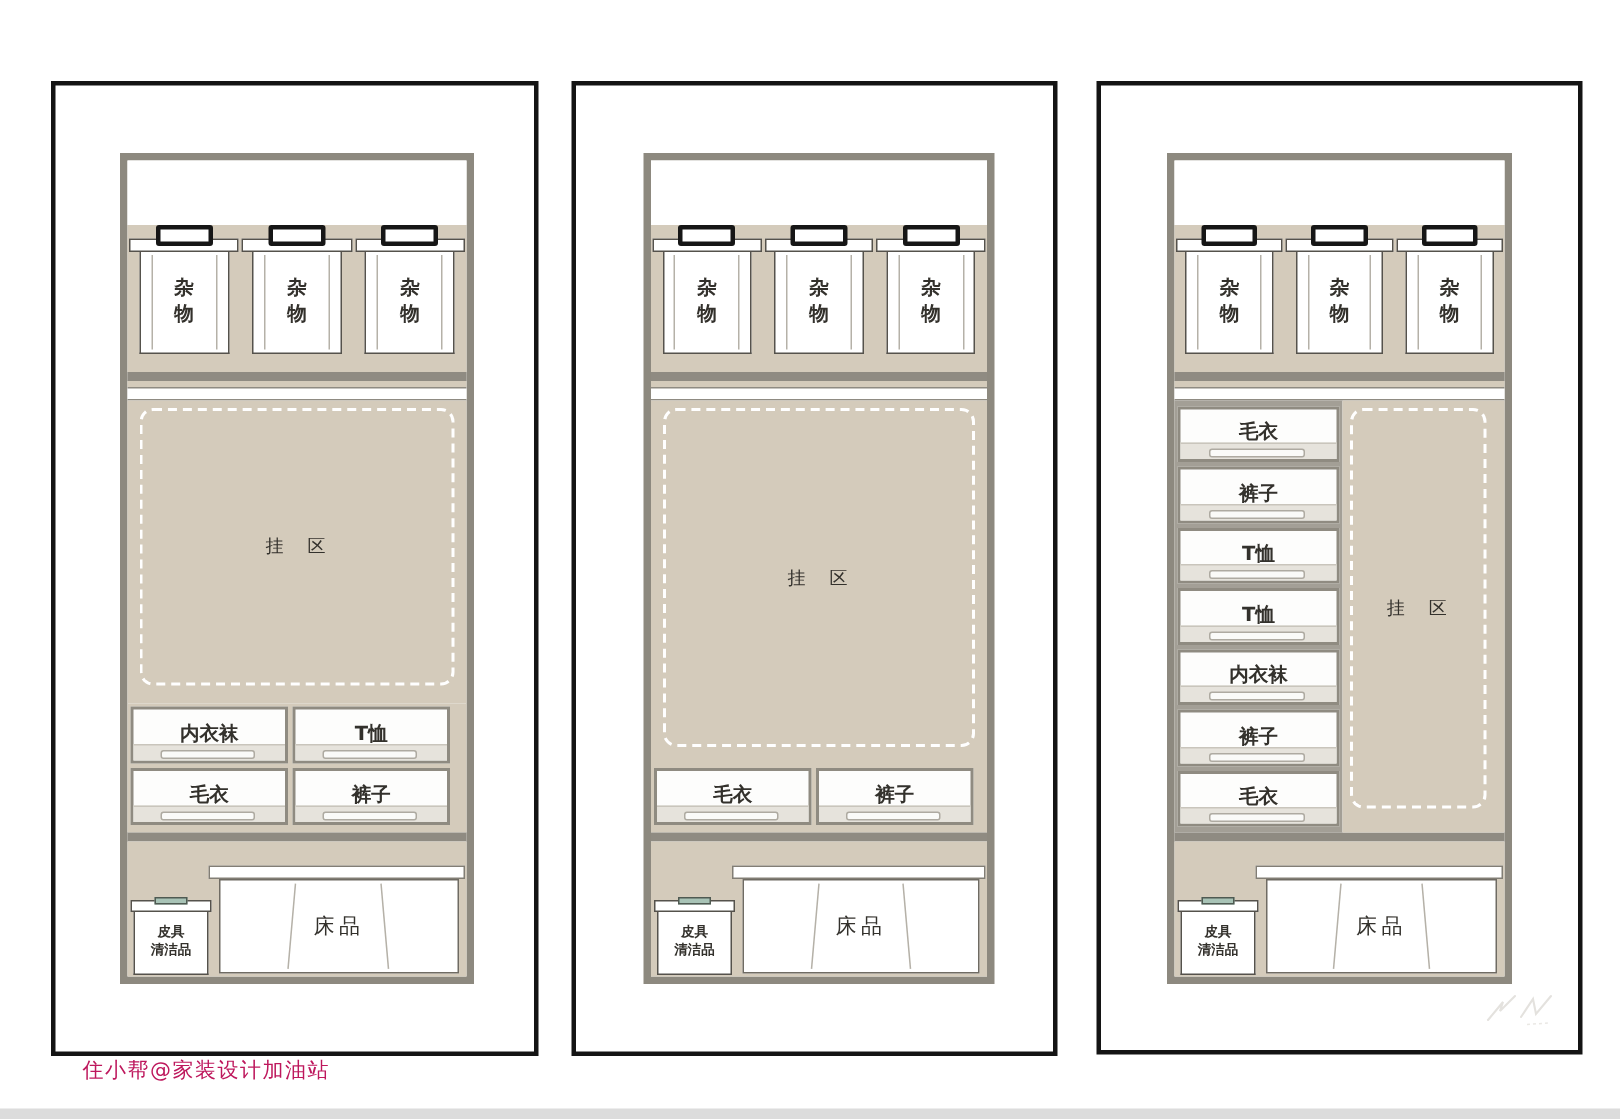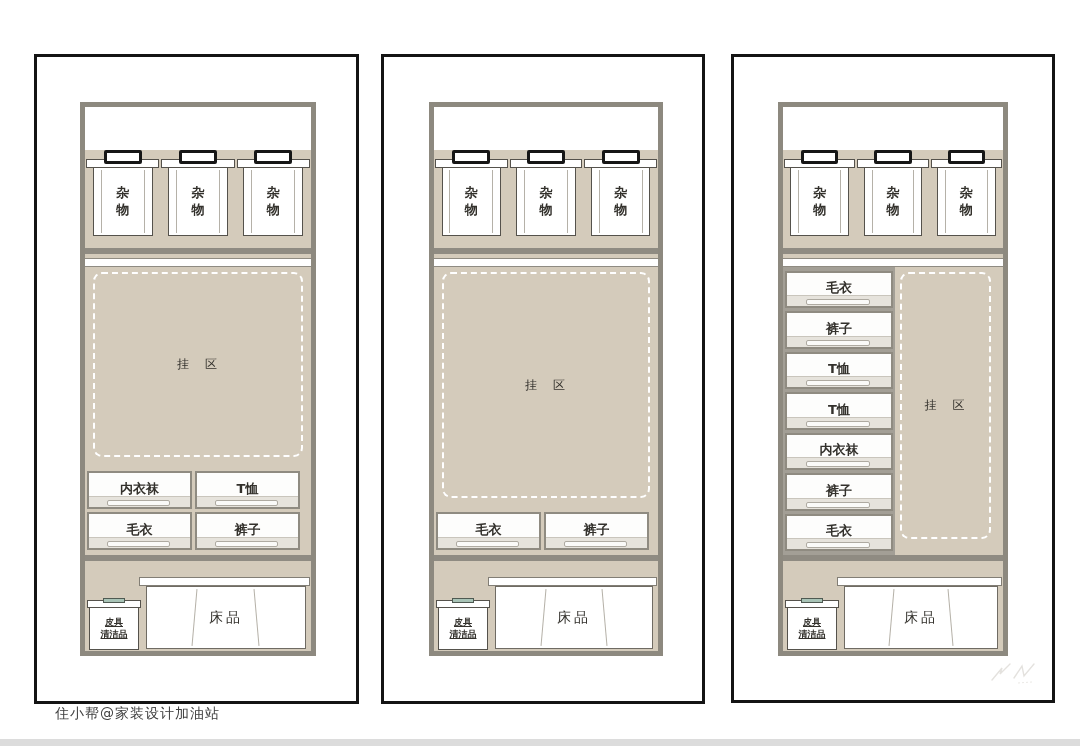--- a/index.html
+++ b/index.html
@@ -66,23 +66,23 @@
   .bed-label{font-size:14px;font-weight:400;letter-spacing:3px;}
   .fold{position:absolute;top:2px;bottom:2px;width:1px;background:#b5b1a8;}
   .fold-l{left:30%;transform:rotate(5deg);}
   .fold-r{left:69%;transform:rotate(-5deg);}
   .lbox{position:absolute;left:4px;bottom:1px;width:50px;height:50px;display:flex;flex-direction:column;}
   .lbox-lid{height:8px;margin:0 -2px;background:#fff;border:1.5px solid #55524c;position:relative;box-sizing:border-box;}
   .lbox-teal{position:absolute;left:50%;top:-3px;transform:translateX(-50%);width:22px;height:5px;
              background:#a8c3b6;border:1px solid #4f5a52;box-sizing:border-box;}
   .lbox-body{flex:1;background:#fff;border:1.5px solid #55524c;border-top:none;display:flex;flex-direction:column;
              align-items:center;justify-content:center;line-height:1.25;}
-  .lbox-body span{font-size:9px;font-weight:600;white-space:nowrap;text-decoration:underline;}
-  
-  .watermark{position:absolute;left:55px;top:705px;font-size:14px;color:#404040;letter-spacing:1px;}
+  .lbox-body span{font-size:9px;font-weight:600;white-space:nowrap;}
+  
+  .watermark{position:absolute;left:55px;top:705px;font-size:14px;color:#be185d;letter-spacing:1px;}
   .bottom-strip{position:absolute;left:0;right:0;bottom:0;height:7px;background:#dcdcdc;}
   .signature{position:absolute;right:12px;bottom:14px;opacity:.7;}
 </style>
 </head>
 <body>
 
 <div class="panel" id="p1">
   <div class="wardrobe">
     <div class="w-top-shelf"></div>
     <div class="w-boxes">

